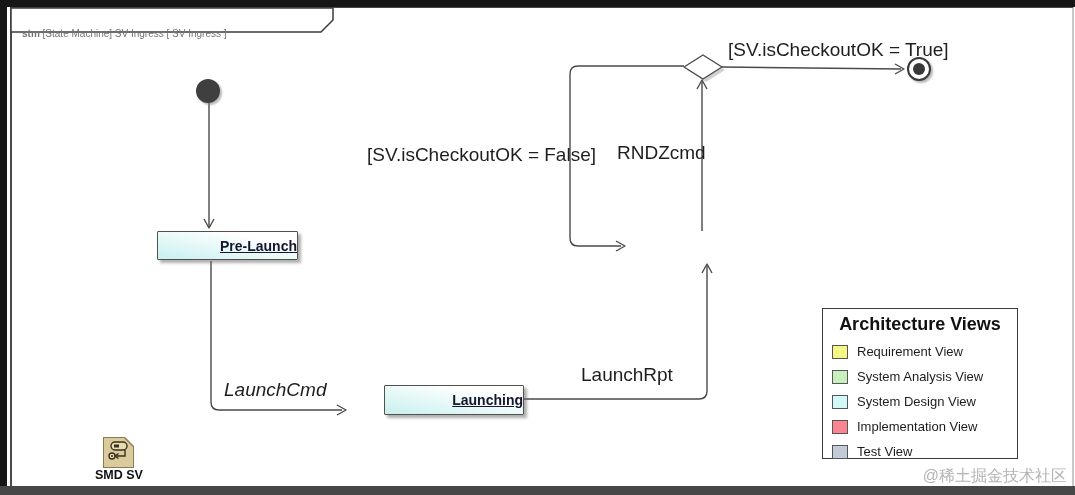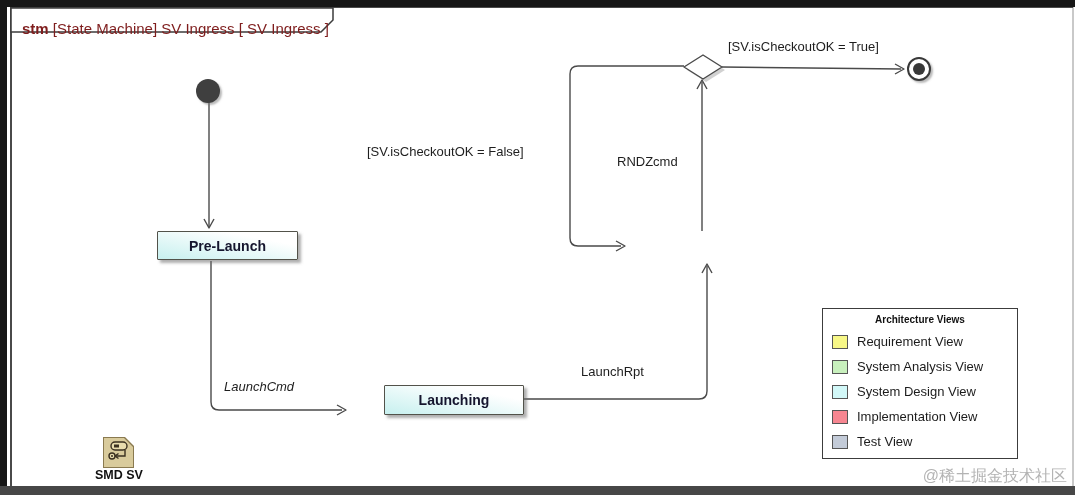--- a/index.html
+++ b/index.html
@@ -9,63 +9,63 @@
   .strip { position:absolute; }
   .strip.top    { left:0; top:0; width:1075px; height:7px;  background:#161616; }
   .strip.left   { left:0; top:0; width:7px;   height:495px; background:#161616; }
   .strip.bottom { left:0; top:486px; width:1075px; height:9px; background:#474747; }
   .strip.rightline { left:1072px; top:7px; width:2px; height:479px; background:#c9c9c9; }
 
   .frame-border-left { position:absolute; left:10px; top:7px; width:2px; height:479px; background:#4a4a4a; }
   .frame-border-top  { position:absolute; left:10px; top:7px; width:1063px; height:1px; background:#4a4a4a; }
 
   #tab-shape { position:absolute; left:10px; top:7px; }
-  #tab-text { position:absolute; left:22px; top:20px; font-size:15px; color:#7f1d1d; white-space:nowrap; }
+  #tab-text { position:absolute; left:22px; top:28px; font-size:10px; color:#737373; white-space:nowrap; }
   #tab-text b { font-weight:bold; }
 
   .state {
     position:absolute; border:1.5px solid #52524a; border-radius:1px;
     background:linear-gradient(to top right, #c7f0ef 0%, #ffffff 75%);
     box-shadow:3px 3px 3px rgba(110,110,110,0.55);
-    display:flex; align-items:center; justify-content:center;
-    font-weight:bold; font-size:14px; color:#15152e;
+    display:flex; align-items:center; justify-content:flex-end;
+    font-weight:bold; font-size:14px; color:#15152e;text-decoration:underline;
   }
   #state-pre-launch { left:157px; top:231px; width:141px; height:29px; }
   #state-launching  { left:348px; top:385px; width:140px; height:30px;margin-left:36px; }
   #state-holding    { left:627px; top:232px; width:138px; height:30px; }
 
   #initial-node {
     position:absolute; left:196px; top:79px; width:24px; height:24px;
     background:#3f3f3f; border-radius:50%;
     box-shadow:2px 2px 2px rgba(120,120,120,0.5);
   }
   #final-node {
     position:absolute; left:907px; top:57px; width:24px; height:24px;
     background:#ffffff; border:2px solid #383838; border-radius:50%;
     box-shadow:2px 2px 2px rgba(120,120,120,0.5);
   }
   #final-node .dot {
     position:absolute; left:4px; top:4px; width:12px; height:12px;
     background:#383838; border-radius:50%;
   }
 
-  .edge-label { position:absolute; font-size:13px; color:#1e1e1e; white-space:nowrap; }
+  .edge-label { position:absolute; font-size:19px; color:#1e1e1e; white-space:nowrap; }
   #label-launchcmd { left:224px; top:379px;font-style:italic; }
   #label-launchrpt { left:581px; top:364px; }
-  #label-rndzcmd   { left:617px; top:154px; }
+  #label-rndzcmd   { left:617px; top:142px; }
   #label-false     { left:367px; top:144px; }
   #label-true      { left:728px; top:39px;  }
 
   #edges { position:absolute; left:0; top:0; pointer-events:none; }
 
   #legend {
     position:absolute; left:822px; top:308px; width:196px; height:151px;
     background:#ffffff; border:1.5px solid #3c3c3c; padding-top:5px;
   }
-  #legend .legend-title { text-align:center; font-weight:bold; font-size:10px; color:#111; margin-bottom:4px; }
+  #legend .legend-title { text-align:center; font-weight:bold; font-size:18px; color:#111; margin-bottom:4px; }
   .legend-row { display:flex; align-items:center; height:25px; padding-left:9px;text-align:center; }
   .legend-swatch { width:16px; height:14px; border:1px solid #555; margin-right:9px; flex:0 0 auto; }
   .legend-label { font-size:13px; color:#1c1c1c; white-space:nowrap; }
 
   #smd-icon {
     position:absolute; left:103px; top:437px; width:31px; height:31px;
     background:#d9cb9c; border:1px solid #8a7a50;
   }
   #smd-icon .fold {
     position:absolute; right:-1px; top:-1px; width:0; height:0;

